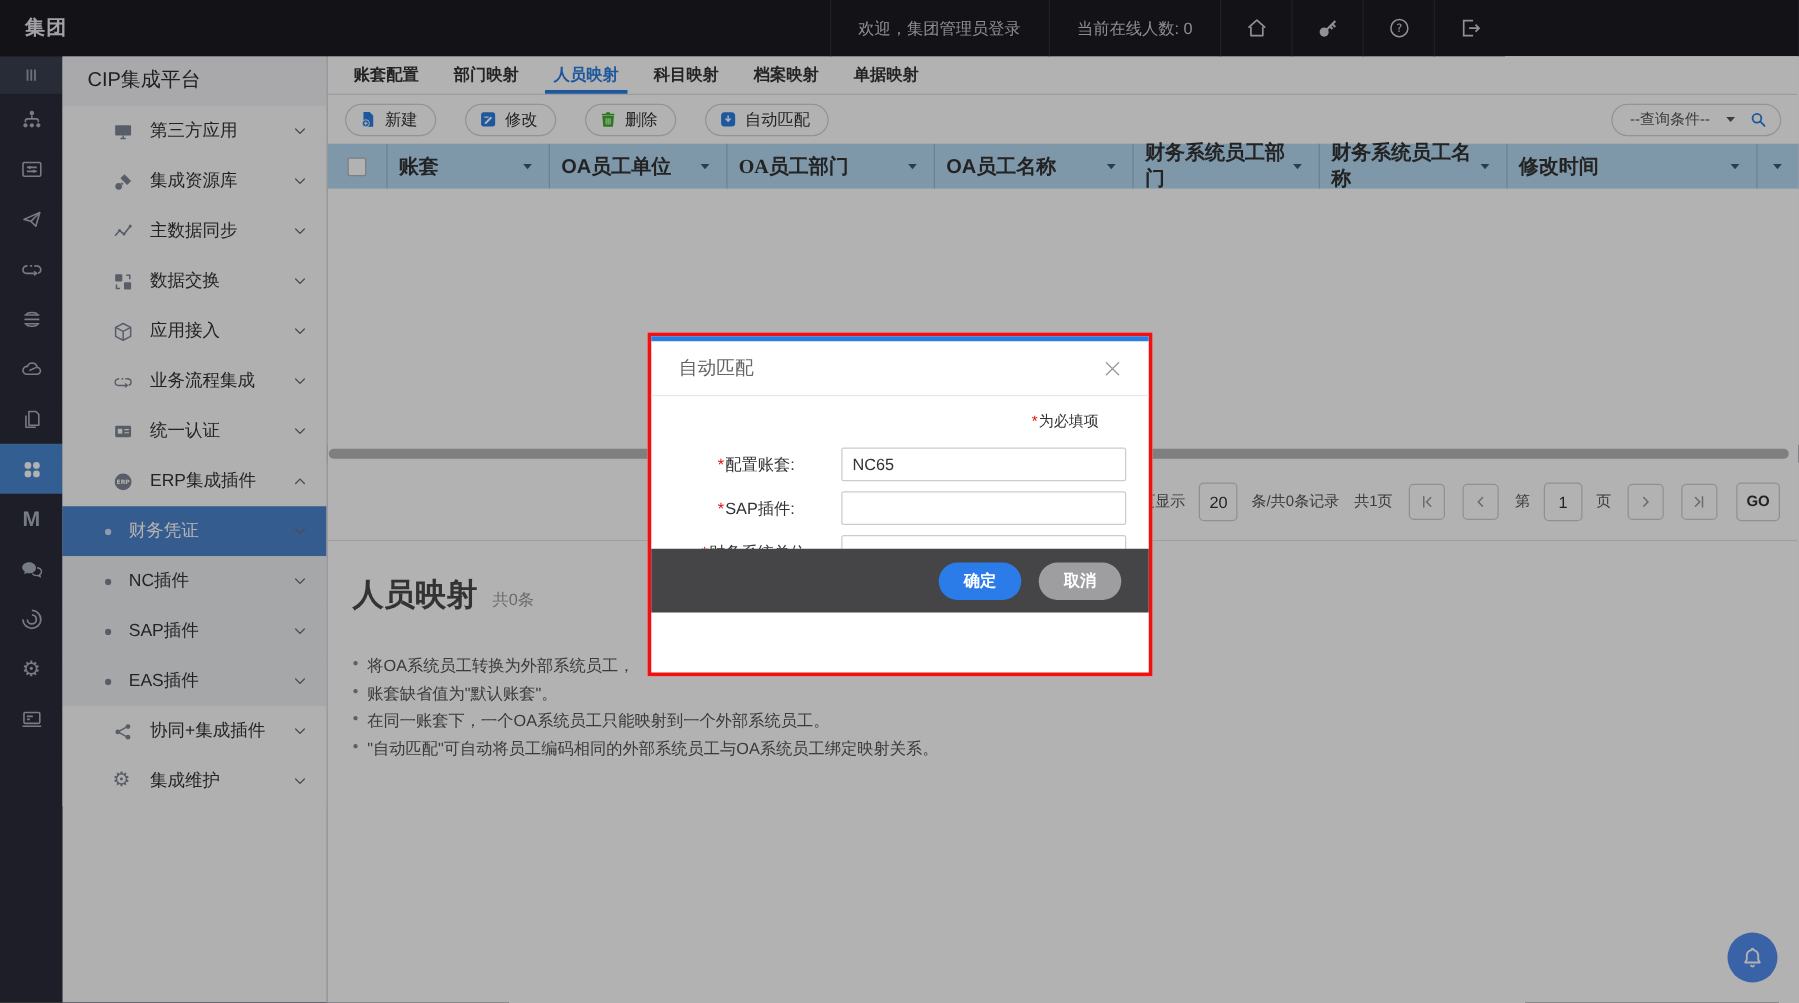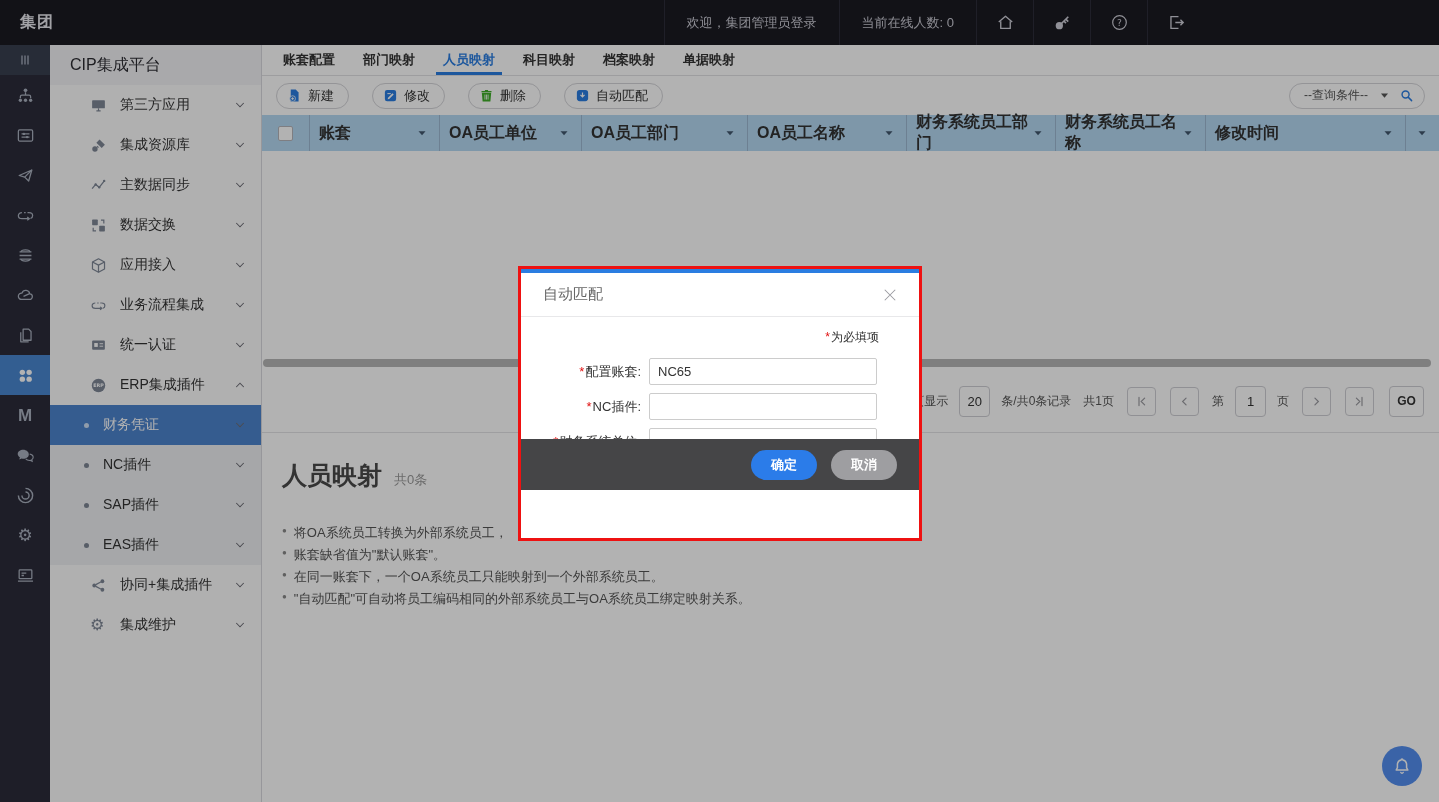--- a/index.html
+++ b/index.html
@@ -70,21 +70,21 @@
   .thead { position:absolute; left:0; top:70px; width:100%; height:36px; background:#b5d8f2; display:flex; }
   .th-cb { width:63px; border-right:1px solid #9db8d2; display:flex; align-items:center; justify-content:center; }
   .cbx { width:15px; height:15px; background:#fff; border:1px solid #b5b5bb; border-radius:2px; cursor:pointer; }
   .cols { display:flex; flex:1; }
   .th { border-right:1px solid #9db8d2; display:flex; align-items:center; padding-left:9px;
     font-size:16px; font-weight:bold; color:#333; cursor:pointer; }
   .th .sort { display:none; margin-left:auto; margin-right:10px; width:14px; height:14px; color:#41576d; }
   .th.sortable .sort { display:inline-flex; }
   .cols div:nth-of-type(1){ width:130px; }
   .cols div:nth-of-type(2){ width:142px; }
-  .cols div:nth-of-type(3){ width:166px; }
+  .cols div:nth-of-type(3){ width:166px;font-family:Liberation Serif, serif; }
   .cols div:nth-of-type(4){ width:159px; }
   .cols div:nth-of-type(5){ width:149px; }
   .cols div:nth-of-type(6){ width:150px; }
   .cols div:nth-of-type(7){ width:200px; }
   .cols div:nth-of-type(8){ flex:1; border-right:none; }
 
   .tbody { position:absolute; left:0; top:106px; width:100%; height:205px; background:#fff; }
   .hscroll { position:absolute; left:0; top:313px; width:100%; height:10px; }
   .hthumb { position:absolute; left:1px; top:1px; height:8px; width:1168px; background:#b6b6b6; border-radius:4px; cursor:pointer; }
 
@@ -115,21 +115,21 @@
   .modal-accent { height:4px; background:#2a7de1; }
   .modal-head { height:44px; display:flex; align-items:center; padding:0 18px 0 22px; border-bottom:1px solid #e8e8ea; }
   .modal-title { font-size:15px; color:#666; }
   .modal-close { margin-left:auto; width:22px; height:22px; color:#9a9aa0; cursor:pointer; display:flex;
     align-items:center; justify-content:center; }
   .modal-close svg { width:18px; height:18px; }
   .modal-body { position:relative; height:173px; padding-top:12px; }
   .req-note { text-align:right; padding-right:40px; font-size:12px; color:#333; margin-bottom:12px; }
   .req-star { color:#e01010; margin-right:1px; }
   .frow { display:flex; align-items:center; margin-bottom:8px; }
-  .flabel { width:128px; text-align:right; font-size:13px; color:#333; padding-right:8px; white-space:nowrap; }
+  .flabel { width:128px; text-align:center; font-size:13px; color:#333; padding-right:8px; white-space:nowrap;margin-left:24px; }
   .finput { width:228px; height:27px; border:1px solid #ccc; border-radius:2px; font-size:13px; color:#333;
     padding:0 8px; outline:none; font-family:"Liberation Sans","DejaVu Sans",sans-serif; }
   .modal-foot { position:absolute; left:0; right:0; bottom:0; height:51px; background:#454547;
     display:flex; align-items:center; justify-content:flex-end; padding-right:22px; }
   .btn { height:30px; min-width:66px; border:none; border-radius:15px; font-size:13px; font-weight:bold;
     color:#fff; cursor:pointer; padding:0 16px; font-family:"Liberation Sans","DejaVu Sans",sans-serif; }
   .btn-ok { background:#2b7ce9; margin-right:14px; }
   .btn-cancel { background:#9e9ea1; }
 
   
@@ -750,21 +750,21 @@
       <div class="req-note">
         <span class="req-star">*</span><span>为必填项</span>
       </div>
       <div>
 
       <div class="frow">
             <label class="flabel"><span class="req-star">*</span><span>配置账套:</span></label>
             <input class="finput" value="NC65" style="">
           </div>
           <div class="frow">
-            <label class="flabel"><span class="req-star">*</span><span>NC插件:</span></label>
+            <label class="flabel"><span class="req-star">*</span><span>SAP插件:</span></label>
             <input class="finput" value="" style="">
           </div>
           <div class="frow">
             <label class="flabel"><span class="req-star">*</span><span>财务系统单位:</span></label>
             <input class="finput" value="" style="">
           </div>
         </div>
       <div class="modal-foot">
         <button class="btn btn-ok">确定</button>
         <button class="btn btn-cancel">取消</button>

